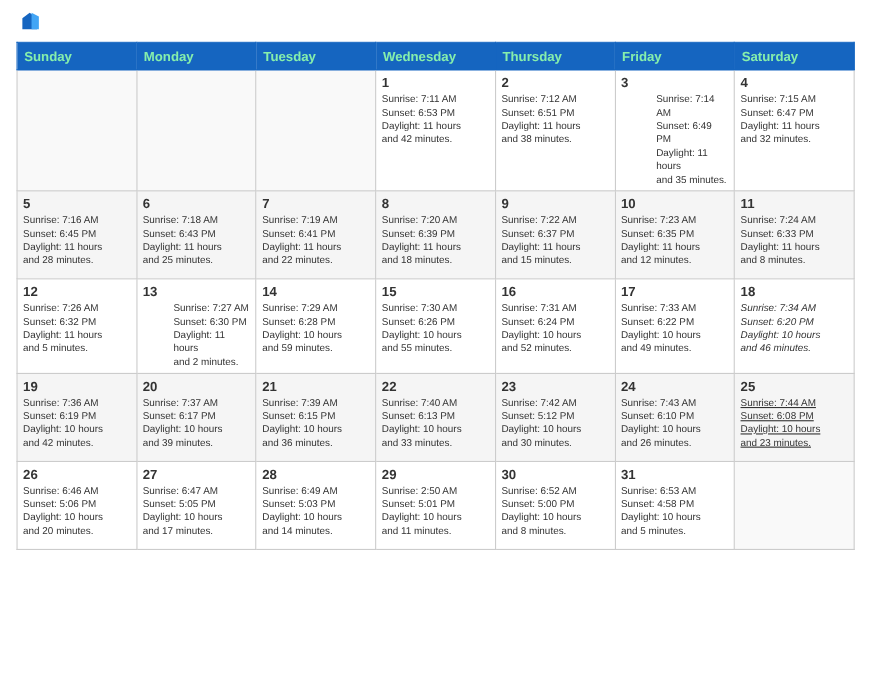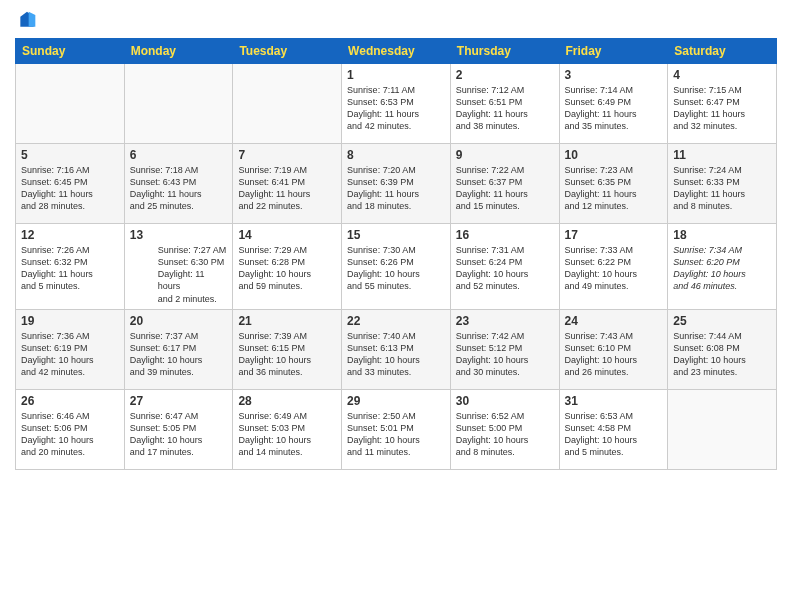--- a/index.html
+++ b/index.html
@@ -57,21 +57,21 @@
       font-size: 14px;
       color: #555;
     }
     .calendar {
       width: 100%;
       border-collapse: collapse;
       table-layout: fixed;
     }
     .calendar th {
       background-color: #1565c0;
-      color: #fde047;
+      color: #86efac;
       text-align: left;
       padding: 5px 6px;
       font-size: 12px;
       font-weight: bold;
       border: 1px solid #1565c0;
     }
     .calendar td {
       border: 1px solid #ccc;
       vertical-align: top;
       padding: 4px 5px;
@@ -145,21 +145,21 @@
           </td>
           <td>
             <span class="day-num">2</span>
             <div class="cell-content" style="white-space: pre-line;">Sunrise: 7:12 AM
 Sunset: 6:51 PM
 Daylight: 11 hours
 and 38 minutes.</div>
           </td>
           <td>
             <span class="day-num">3</span>
-            <div class="cell-content" style="white-space: pre-line;">Sunrise: 7:14 AM
+            <div class="cell-content" style="white-space: pre-line; margin-left: 32px;">Sunrise: 7:14 AM
 Sunset: 6:49 PM
 Daylight: 11 hours
 and 35 minutes.</div>
           </td>
           <td>
             <span class="day-num">4</span>
             <div class="cell-content" style="white-space: pre-line;">Sunrise: 7:15 AM
 Sunset: 6:47 PM
 Daylight: 11 hours
 and 32 minutes.</div>
@@ -305,21 +305,21 @@
           </td>
           <td>
             <span class="day-num">24</span>
             <div class="cell-content" style="white-space: pre-line;">Sunrise: 7:43 AM
 Sunset: 6:10 PM
 Daylight: 10 hours
 and 26 minutes.</div>
           </td>
           <td>
             <span class="day-num">25</span>
-            <div class="cell-content" style="white-space: pre-line;">Sunrise: 7:44 AM
+            <div class="cell-content" style="white-space: pre-line; text-decoration: underline;">Sunrise: 7:44 AM
 Sunset: 6:08 PM
 Daylight: 10 hours
 and 23 minutes.</div>
           </td>
         </tr>
         <tr>
           <td>
             <span class="day-num">26</span>
             <div class="cell-content" style="white-space: pre-line;">Sunrise: 6:46 AM
 Sunset: 5:06 PM

